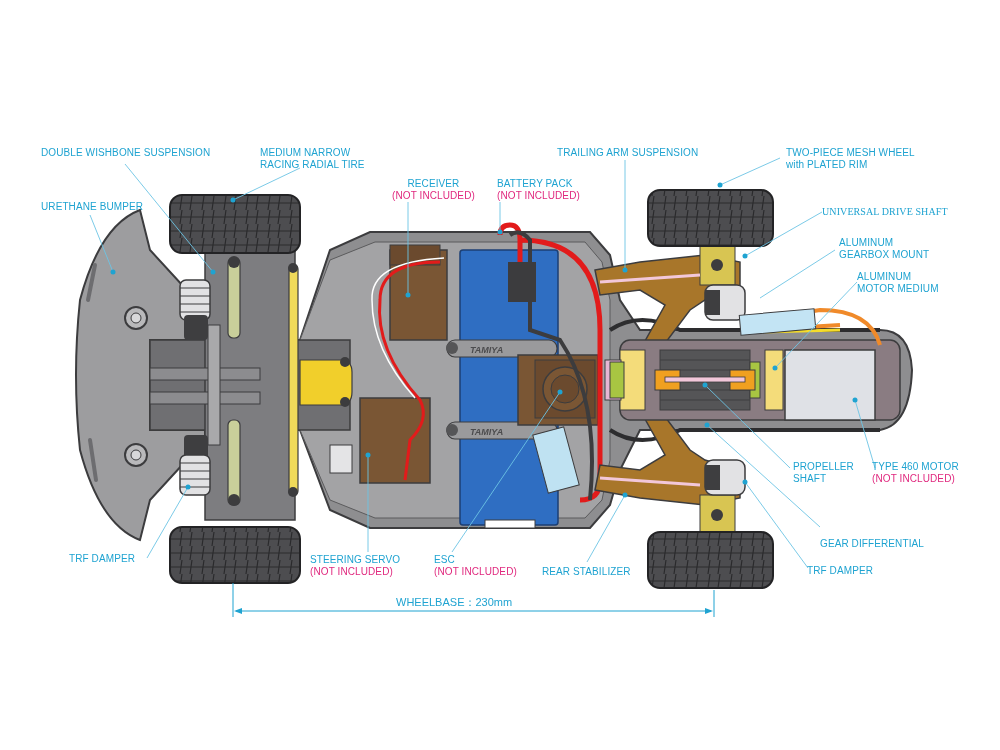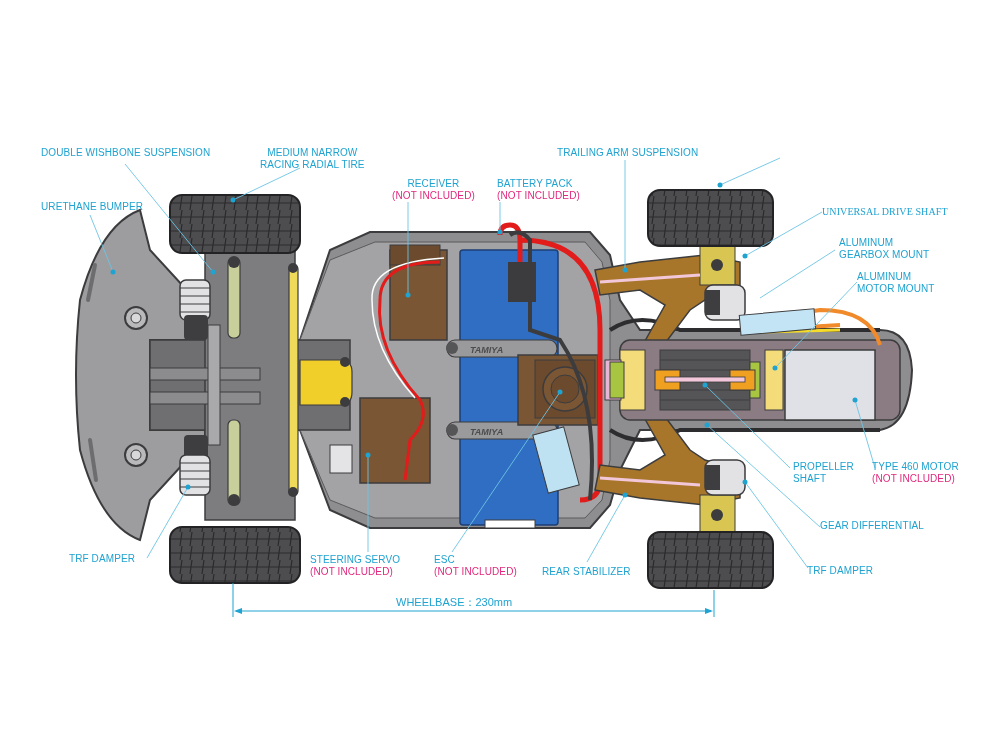--- a/index.html
+++ b/index.html
@@ -179,58 +179,62 @@
     <line x1="714" y1="590" x2="714" y2="617"></line>
     <line x1="236" y1="611" x2="711" y2="611"></line>
     <path d="M234 611 L242 608 L242 614 Z" stroke="none"></path>
     <path d="M713 611 L705 608 L705 614 Z" stroke="none"></path>
   </g>
 </svg>
 
 <div class="lbl" style="left:41px;top:147px;">
       <span>DOUBLE WISHBONE SUSPENSION</span>
     </div>
-<div class="lbl" style="left:260px;top:147px;text-align:center;">
+<div class="lbl" style="left:260px;top:147px;">
       <span>MEDIUM NARROW</span>
       <span>RACING RADIAL TIRE</span>
     </div>
 <div class="lbl" style="left:41px;top:201px;">
       <span>URETHANE BUMPER</span>
     </div>
 <div class="lbl" style="left:392px;top:178px;text-align:center;">
       <span>RECEIVER</span>
       <span class="ni">(NOT INCLUDED)</span>
     </div>
 <div class="lbl" style="left:497px;top:178px;">
       <span>BATTERY PACK</span>
       <span class="ni">(NOT INCLUDED)</span>
     </div>
 <div class="lbl" style="left:557px;top:147px;">
       <span>TRAILING ARM SUSPENSION</span>
+    </div>
+<div class="lbl" style="left:786px;top:147px;">
+      <span>TWO-PIECE MESH WHEEL</span>
+      <span>with PLATED RIM</span>
     </div>
 <div class="lbl" style="left:822px;top:206px;font-family:Liberation Serif, serif;">
       <span>UNIVERSAL DRIVE SHAFT</span>
     </div>
 <div class="lbl" style="left:839px;top:237px;">
       <span>ALUMINUM</span>
       <span>GEARBOX MOUNT</span>
     </div>
 <div class="lbl" style="left:857px;top:271px;">
       <span>ALUMINUM</span>
-      <span>MOTOR MOUNT</span>
+      <span>MOTOR MEDIUM</span>
     </div>
 <div class="lbl" style="left:793px;top:461px;">
       <span>PROPELLER</span>
       <span>SHAFT</span>
     </div>
 <div class="lbl" style="left:872px;top:461px;">
       <span>TYPE 460 MOTOR</span>
       <span class="ni">(NOT INCLUDED)</span>
     </div>
-<div class="lbl" style="left:820px;top:520px;">
+<div class="lbl" style="left:820px;top:538px;">
       <span>GEAR DIFFERENTIAL</span>
     </div>
 <div class="lbl" style="left:807px;top:565px;">
       <span>TRF DAMPER</span>
     </div>
 <div class="lbl" style="left:69px;top:553px;">
       <span>TRF DAMPER</span>
     </div>
 <div class="lbl" style="left:310px;top:554px;">
       <span>STEERING SERVO</span>

